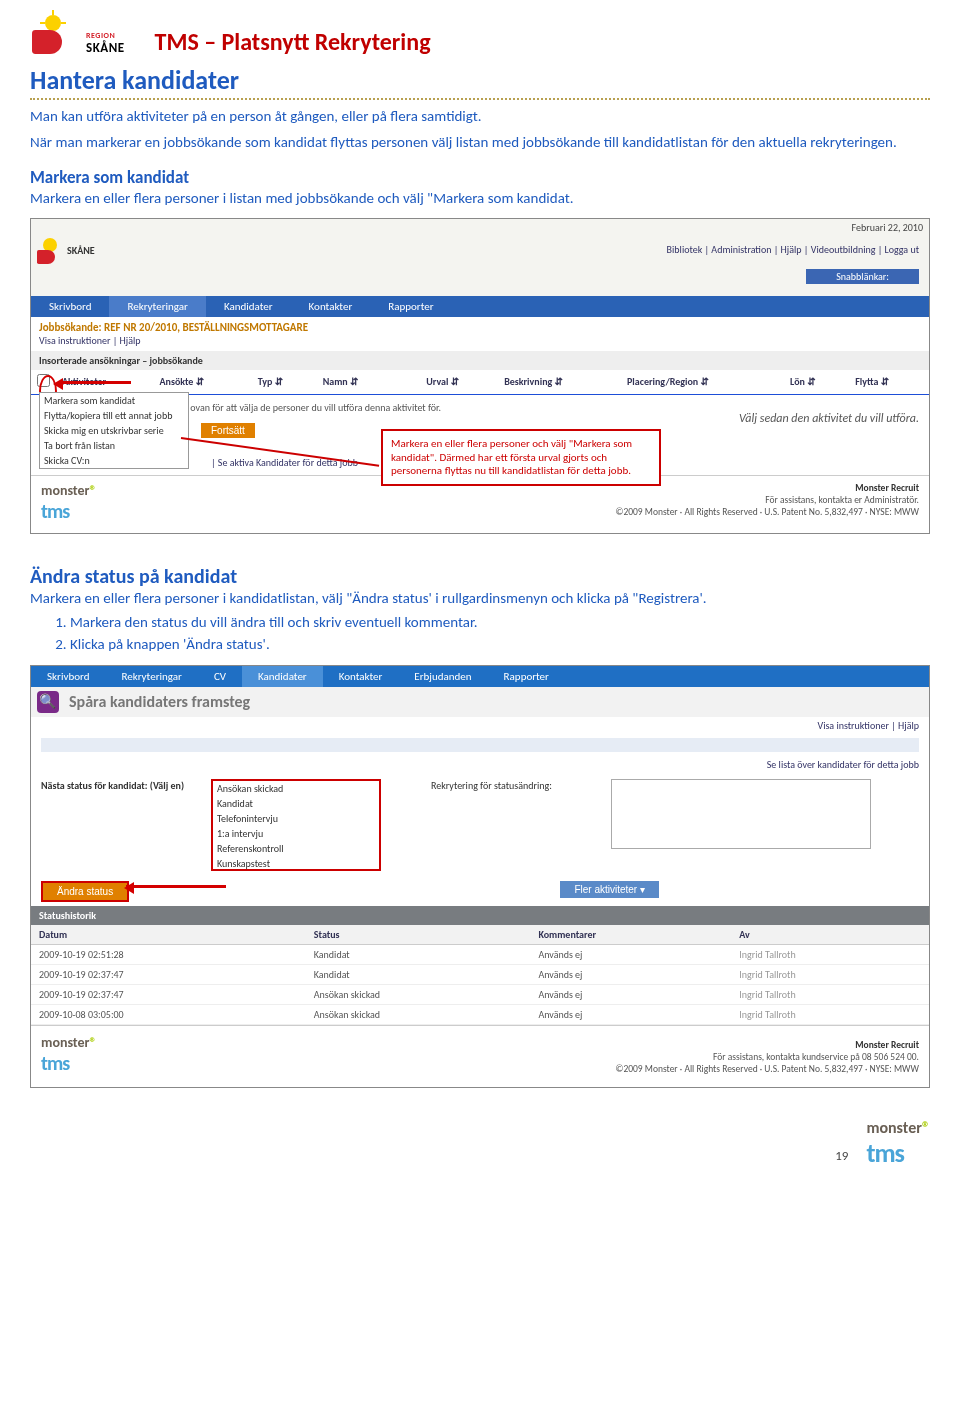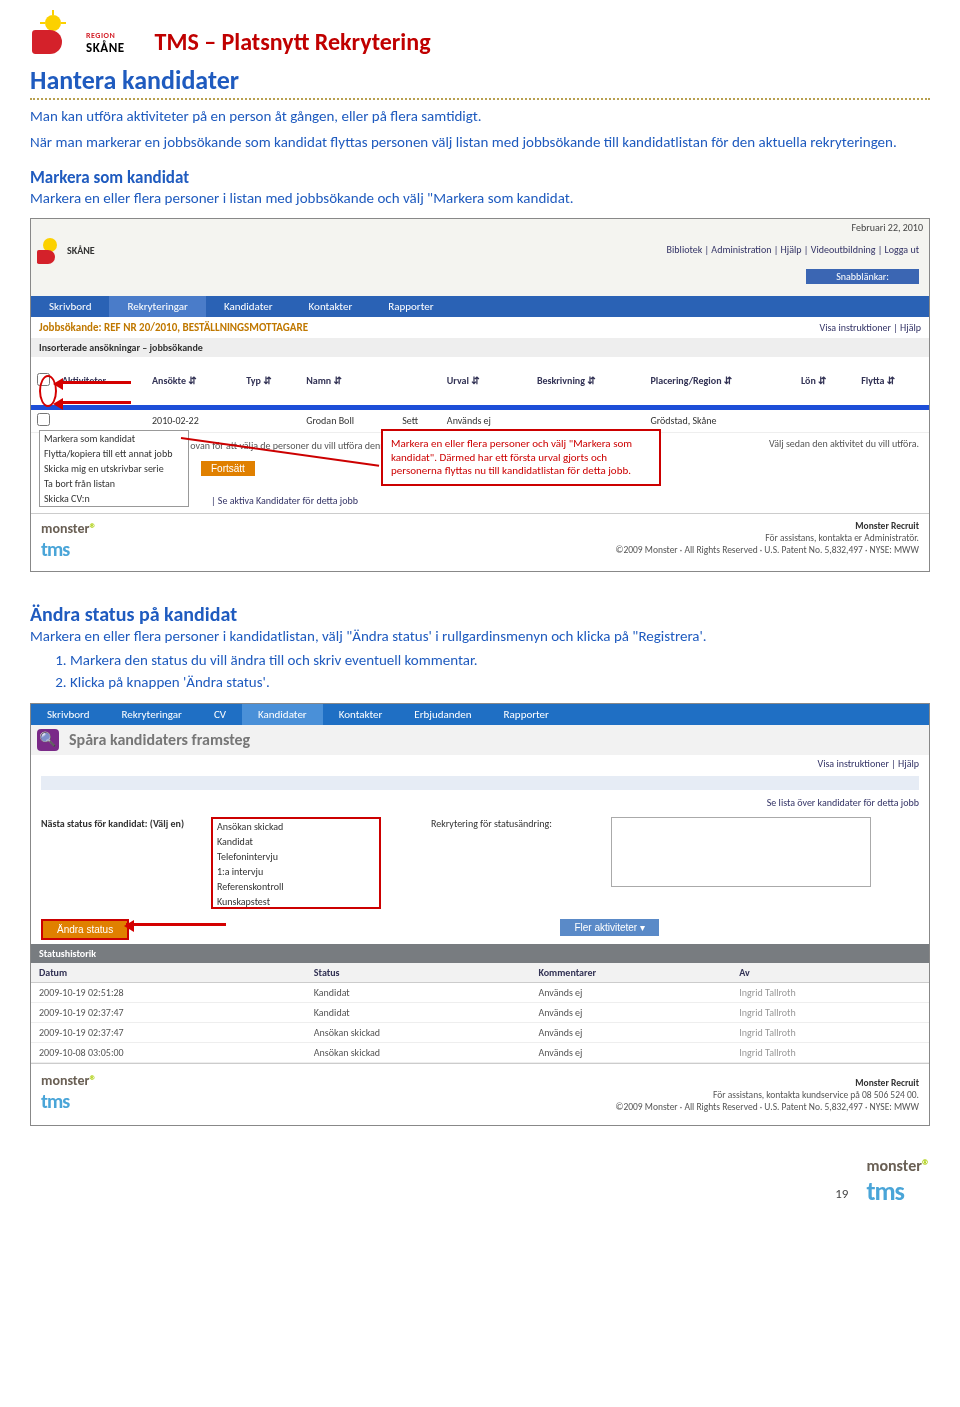--- a/index.html
+++ b/index.html
@@ -36,39 +36,39 @@
   .shot .mini-logo .lg { width:26px; height:26px; position:relative;}
   .shot .mini-logo .lg .s{position:absolute;top:0;left:6px;width:14px;height:14px;background:#fcd100;border-radius:50%;}
   .shot .mini-logo .lg .b{position:absolute;bottom:0;left:0;width:18px;height:14px;background:#d4212a;border-radius:2px 8px 8px 2px;}
   .shot .mini-logo .t{font-weight:bold;font-size:10px;}
   .shot .toplinks { position:absolute; right:10px; top:24px; font-size:10px; color:#336; }
   .shot .toplinks span{ color:#336; }
   .shot .snabb { position:absolute; right:10px; top:42px; background:#3b66b3; color:#fff; padding:1px 30px; font-size:10px;margin-top:8px;}
   .shot .navbar { background:#2a62b5; color:#fff; display:flex; gap:0; margin-top:30px; }
   .shot .navbar span { padding:4px 18px; font-size:11px; }
   .shot .navbar span.on { background:#4a7cc9; }
-  .shot .subhdr { display:flex; justify-content:space-between; padding:4px 8px; background:#fff;}
+  .shot .subhdr { display:flex; justify-content:space-between; padding:4px 8px; background:#fff;flex-direction:column;}
   .shot .subhdr .l { color:#c07800; font-weight:bold; font-size:11px;}
   .shot .subhdr .r { color:#336; font-size:10px;}
   .shot .gridhdr { background:#eee; padding:3px 8px; font-size:10px; font-weight:bold;}
   .shot table.grid { width:100%; border-collapse:collapse; background:#fff; font-size:10px;}
-  .shot table.grid th { text-align:left; padding:16px 6px; color:#335; font-weight:bold; border-bottom:5px solid #1d4ed8;}
+  .shot table.grid th { text-align:left; padding:4px 6px; color:#335; font-weight:bold; border-bottom:1px solid #1d4ed8;}
   .shot table.grid td { padding:3px 6px; border-bottom:1px solid #eee; color:#333;}
   .shot .red-arrow-h { position:absolute; left:35px; height:0; border-top:3px solid #d40000; }
   .shot .red-arrow-h::after{content:"";position:absolute;right:-8px;top:-6px;border:6px solid transparent;border-left:10px solid #d40000;}
   .shot .red-arrow-h.rev::after{left:-8px;right:auto;border-left:none;border-right:10px solid #d40000;}
   .shot .red-circle{position:absolute;border:2px solid #d40000;border-radius:50%;}
   .shot .callout { position:absolute; background:#fff; border:2px solid #cc0000; padding:6px 8px; font-size:11px; color:#cc0000; width:280px; z-index:5; line-height:1.25;}
   .shot .callout-line { position:absolute; height:2px; background:#cc0000; z-index:4;}
   .shot .samlade { background:#fff; padding:6px 8px; font-size:10px; position:relative; min-height:80px;}
   .shot .samlade .note{color:#555;}
   .shot .samlade .listbox{border:1px solid #999;background:#fff;width:150px;padding:0;font-size:10px; position:absolute; left:8px; bottom:6px;}
   .shot .samlade .listbox div{padding:1px 4px;}
   .shot .samlade .fortsatt{background:#e08000;color:#fff;padding:2px 10px;font-size:10px;border:none;position:absolute;left:170px;top:28px;}
-  .shot .samlade .valjtext{position:absolute;right:10px;top:4px;color:#555;font-size:10px;}
+  .shot .samlade .valjtext{position:absolute;right:10px;top:16px;color:#555;font-size:12px;font-style:italic;}
   .shot .samlade .activelink{color:#336; font-size:10px; position:absolute; left:180px; bottom:6px;}
   .shot .footer { background:#fff; padding:6px 10px 10px 10px; text-align:right; font-size:9.5px; color:#555; border-top:1px solid #ccc;}
   .shot .footer .mon { float:left; text-align:left;}
   .shot .footer .mon .m1{color:#6a6055;font-weight:bold;font-size:14px;}
   .shot .footer .mon .m1 .dot{color:#a8cc00;}
   .shot .footer .mon .m2{color:#4aa5d8;font-weight:bold;font-size:20px;letter-spacing:-1px;}
 
   
   .shot2 { border:1px solid #888; background:#fff; margin-top:10px; font-size:11px; position:relative; }
   .shot2 .navbar { background:#1f6fc4; color:#fff; display:flex; }
@@ -170,33 +170,20 @@
       <th>Aktiviteter</th>
       <th>Ansökte ⇵</th>
       <th>Typ ⇵</th>
       <th>Namn ⇵</th>
       <th></th>
       <th>Urval ⇵</th>
       <th>Beskrivning ⇵</th>
       <th>Placering/Region ⇵</th>
       <th>Lön ⇵</th>
       <th>Flytta ⇵</th>
-    </tr>
-    <tr>
-      <td><input type="checkbox" style=""></td>
-      <td></td>
-      <td>2010-02-22</td>
-      <td></td>
-      <td>Grodan Boll</td>
-      <td>Sett</td>
-      <td>Används ej</td>
-      <td></td>
-      <td>Grödstad, Skåne</td>
-      <td></td>
-          <td></td>
     </tr>
   </tbody>
     </table>
 
   <div class="red-circle" style="left:8px;top:156px;width:18px;height:32px;"></div>
   <div class="red-arrow-h rev" style="top:162px;width:70px;left:30px"></div>
   <div class="red-arrow-h rev" style="top:182px;width:70px;left:30px"></div>
 
   <div class="samlade">
     <b>Samlade aktiviteter:</b>

